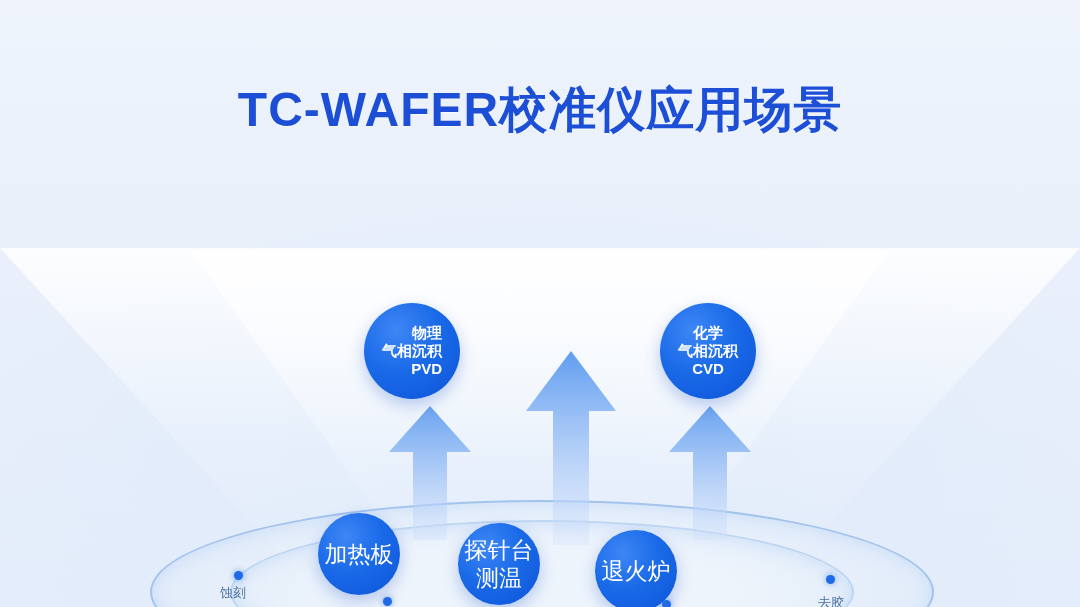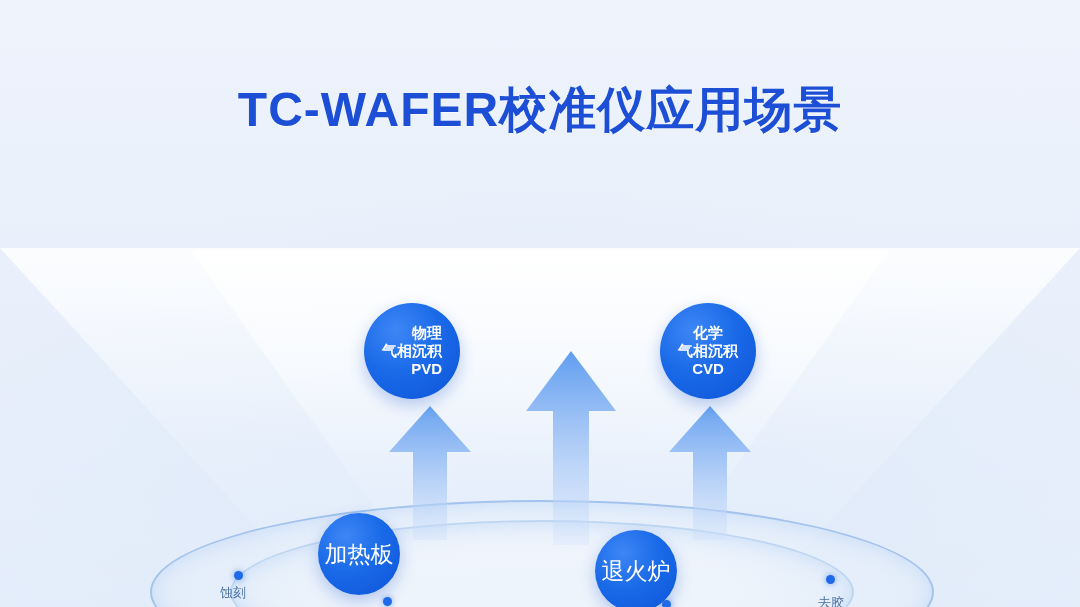--- a/index.html
+++ b/index.html
@@ -203,20 +203,24 @@
   </div>
   <div class="bubble top" id="b-cvd">
     <span class="txt">化学
 气相沉积
 CVD</span>
   </div>
 
   <div class="bubble bottom" id="b-hot">
     <span class="txt">加热板</span>
   </div>
+  <div class="bubble bottom" id="b-prb">
+    <span class="txt">探针台
+测温</span>
+  </div>
   <div class="bubble bottom" id="b-ann">
     <span class="txt">退火炉</span>
   </div>
 
   <div class="ring-dot" id="dot-etch"></div>
   <div class="ring-label" id="lbl-etch">蚀刻</div>
   <div class="ring-dot" id="dot-degas"></div>
   <div class="ring-label" id="lbl-degas">去胶</div>
   <div class="ring-dot" id="dot-mid1"></div>
   <div class="ring-dot" id="dot-mid2"></div>

